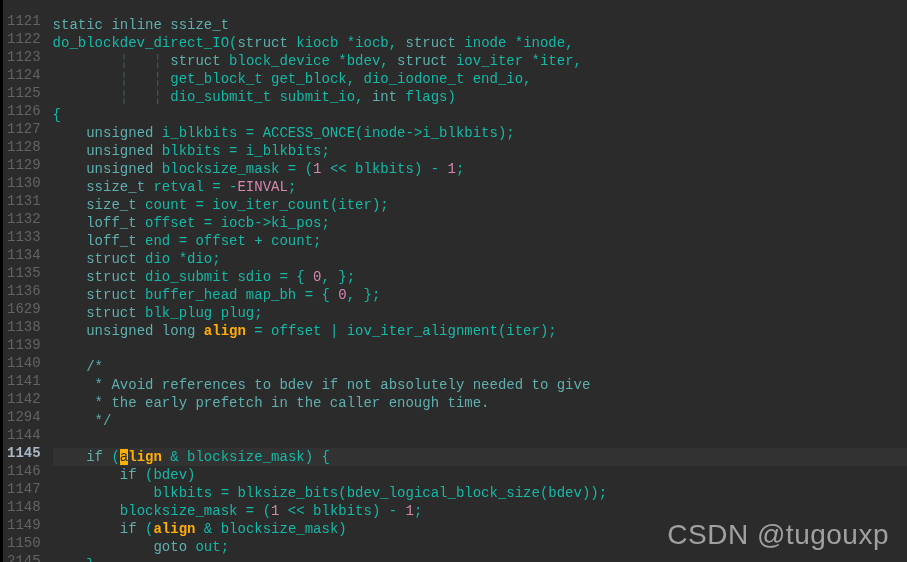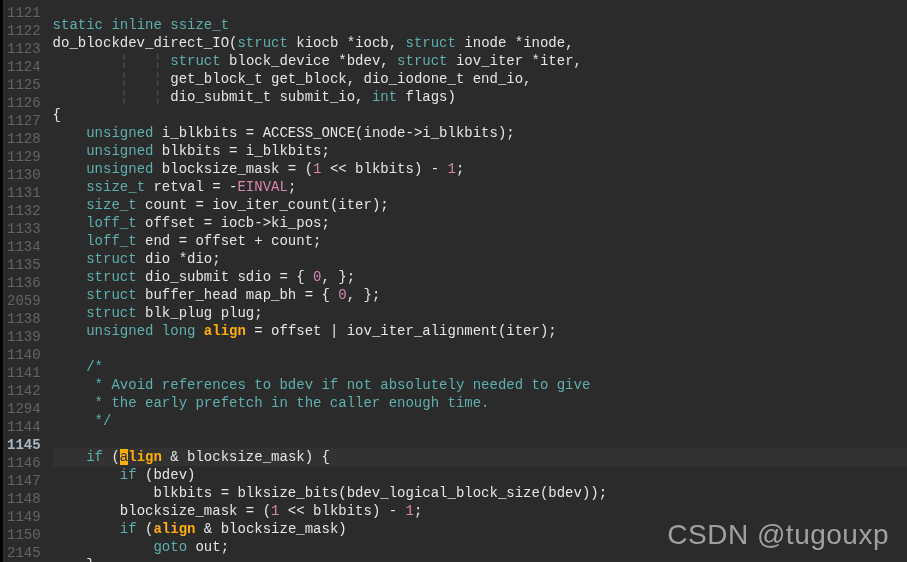--- a/index.html
+++ b/index.html
@@ -16,40 +16,40 @@
     .editor {
       display: flex;
       height: 100%;
       background: #2b2b2b;
       border-left: 3px solid #000;
     }
     .gutter {
       background: #2b2b2b;
       color: #606366;
       text-align: center;
-      padding: 4px 6px 0 4px;
+      padding: 12px 6px 0 4px;
       user-select: none;
       min-width: 42px;
     }
     .gutter .ln { display: block; height: 18px; }
     .gutter .ln.current { color: #a9b7c6; font-weight: bold; }
     .code {
       flex: 1;
       padding: 16px 0 0 6px;
       color: #a9b7c6;
       white-space: pre;
       position: relative;
     }
     .code .line { height: 18px; display: block; }
     .code .line.current-line { background: #323232; }
     .kw { color: #5fafaf; }
     .type { color: #5fafaf; }
     .num { color: #d787af; }
     .const { color: #d787af; font-family: Liberation Mono, monospace; }
-    .id { color: #e5e5e5; }
+    .id { color: #14b8a6; }
     .comment { color: #5fafaf; }
     .hl { color: #ffaf00; font-weight: bold; }
     .cursor-bg { background: #ffaf00; color: #2b2b2b; }
     .guide { color: #3c5a5a; }
     .watermark {
       position: absolute;
       right: 18px;
       bottom: 18px;
       color: rgba(200,200,200,0.75);
       font-family: Arial, sans-serif;
@@ -73,21 +73,21 @@
       <span class="ln">1127</span>
       <span class="ln">1128</span>
       <span class="ln">1129</span>
       <span class="ln">1130</span>
       <span class="ln">1131</span>
       <span class="ln">1132</span>
       <span class="ln">1133</span>
       <span class="ln">1134</span>
       <span class="ln">1135</span>
       <span class="ln">1136</span>
-      <span class="ln">2059</span>
+      <span class="ln">1629</span>
       <span class="ln">1138</span>
       <span class="ln">1139</span>
       <span class="ln">1140</span>
       <span class="ln">1141</span>
       <span class="ln">1142</span>
       <span class="ln">1294</span>
       <span class="ln">1144</span>
       <span class="ln current">1145</span>
       <span class="ln">1146</span>
       <span class="ln">1147</span>

